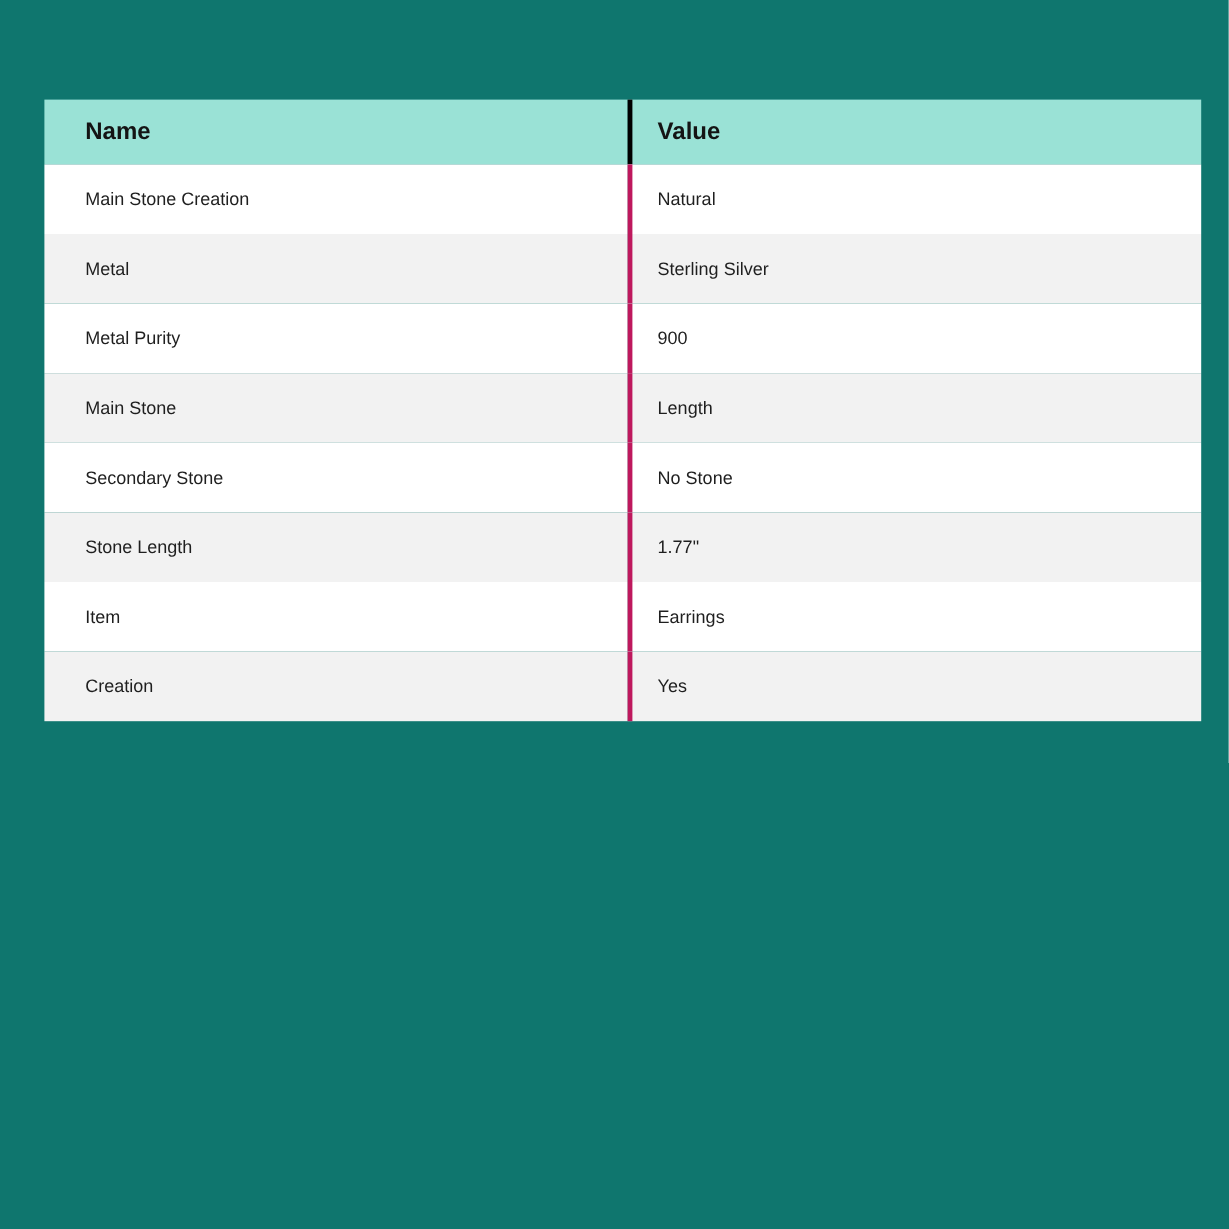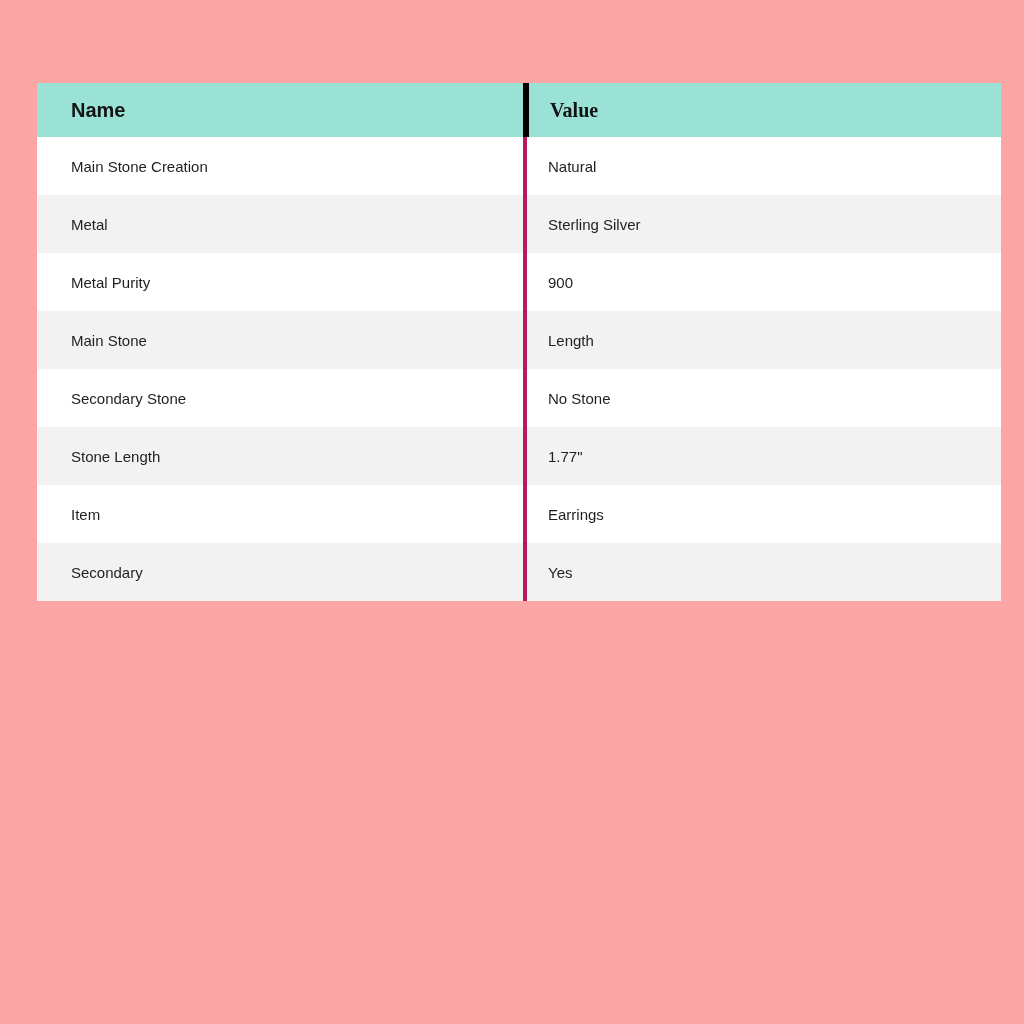--- a/index.html
+++ b/index.html
@@ -8,21 +8,21 @@
     background: #ffffff;
     width: 1024px;
     height: 1024px;
     font-family: "Liberation Sans", sans-serif;
     color: var(--text-color, #1f1f1f);
   }
   .page {
     position: relative;
     width: 1024px;
     height: 1024px;
-    background: #fca5a5;
+    background: #0f766e;
     overflow: hidden;
   }
   .table-wrap {
     position: absolute;
     left: 37px;
     top: 83px;
     width: 964px;
   }
   table.attr-table {
     width: 100%;
@@ -38,22 +38,21 @@
     height: 54px;
     text-align: left;
     font-size: 20px;
     font-weight: 600;
     color: #141414;
     padding: 0 0 0 34px;
     vertical-align: middle;
   }
   table.attr-table th.value-col {
     padding-left: 21px;
-    border-left: 6px solid #000000;
-    font-family: Liberation Serif, serif;
+    border-left: 4px solid #000000;
   }
   table.attr-table td {
     height: 58px;
     font-size: 15px;
     font-weight: 400;
     padding: 0 0 0 34px;
     vertical-align: middle;
     background: #ffffff;
   }
   table.attr-table td.value-col {
@@ -103,19 +102,19 @@
         </tr>
         <tr>
           <td class="name-col">Stone Length</td>
           <td class="value-col">1.77"</td>
         </tr>
         <tr>
           <td class="name-col">Item</td>
           <td class="value-col">Earrings</td>
         </tr>
         <tr>
-          <td class="name-col">Secondary</td>
+          <td class="name-col">Creation</td>
           <td class="value-col">Yes</td>
         </tr>
       </tbody>
     </table>
   </div>
 </div>
 
 </body></html>

